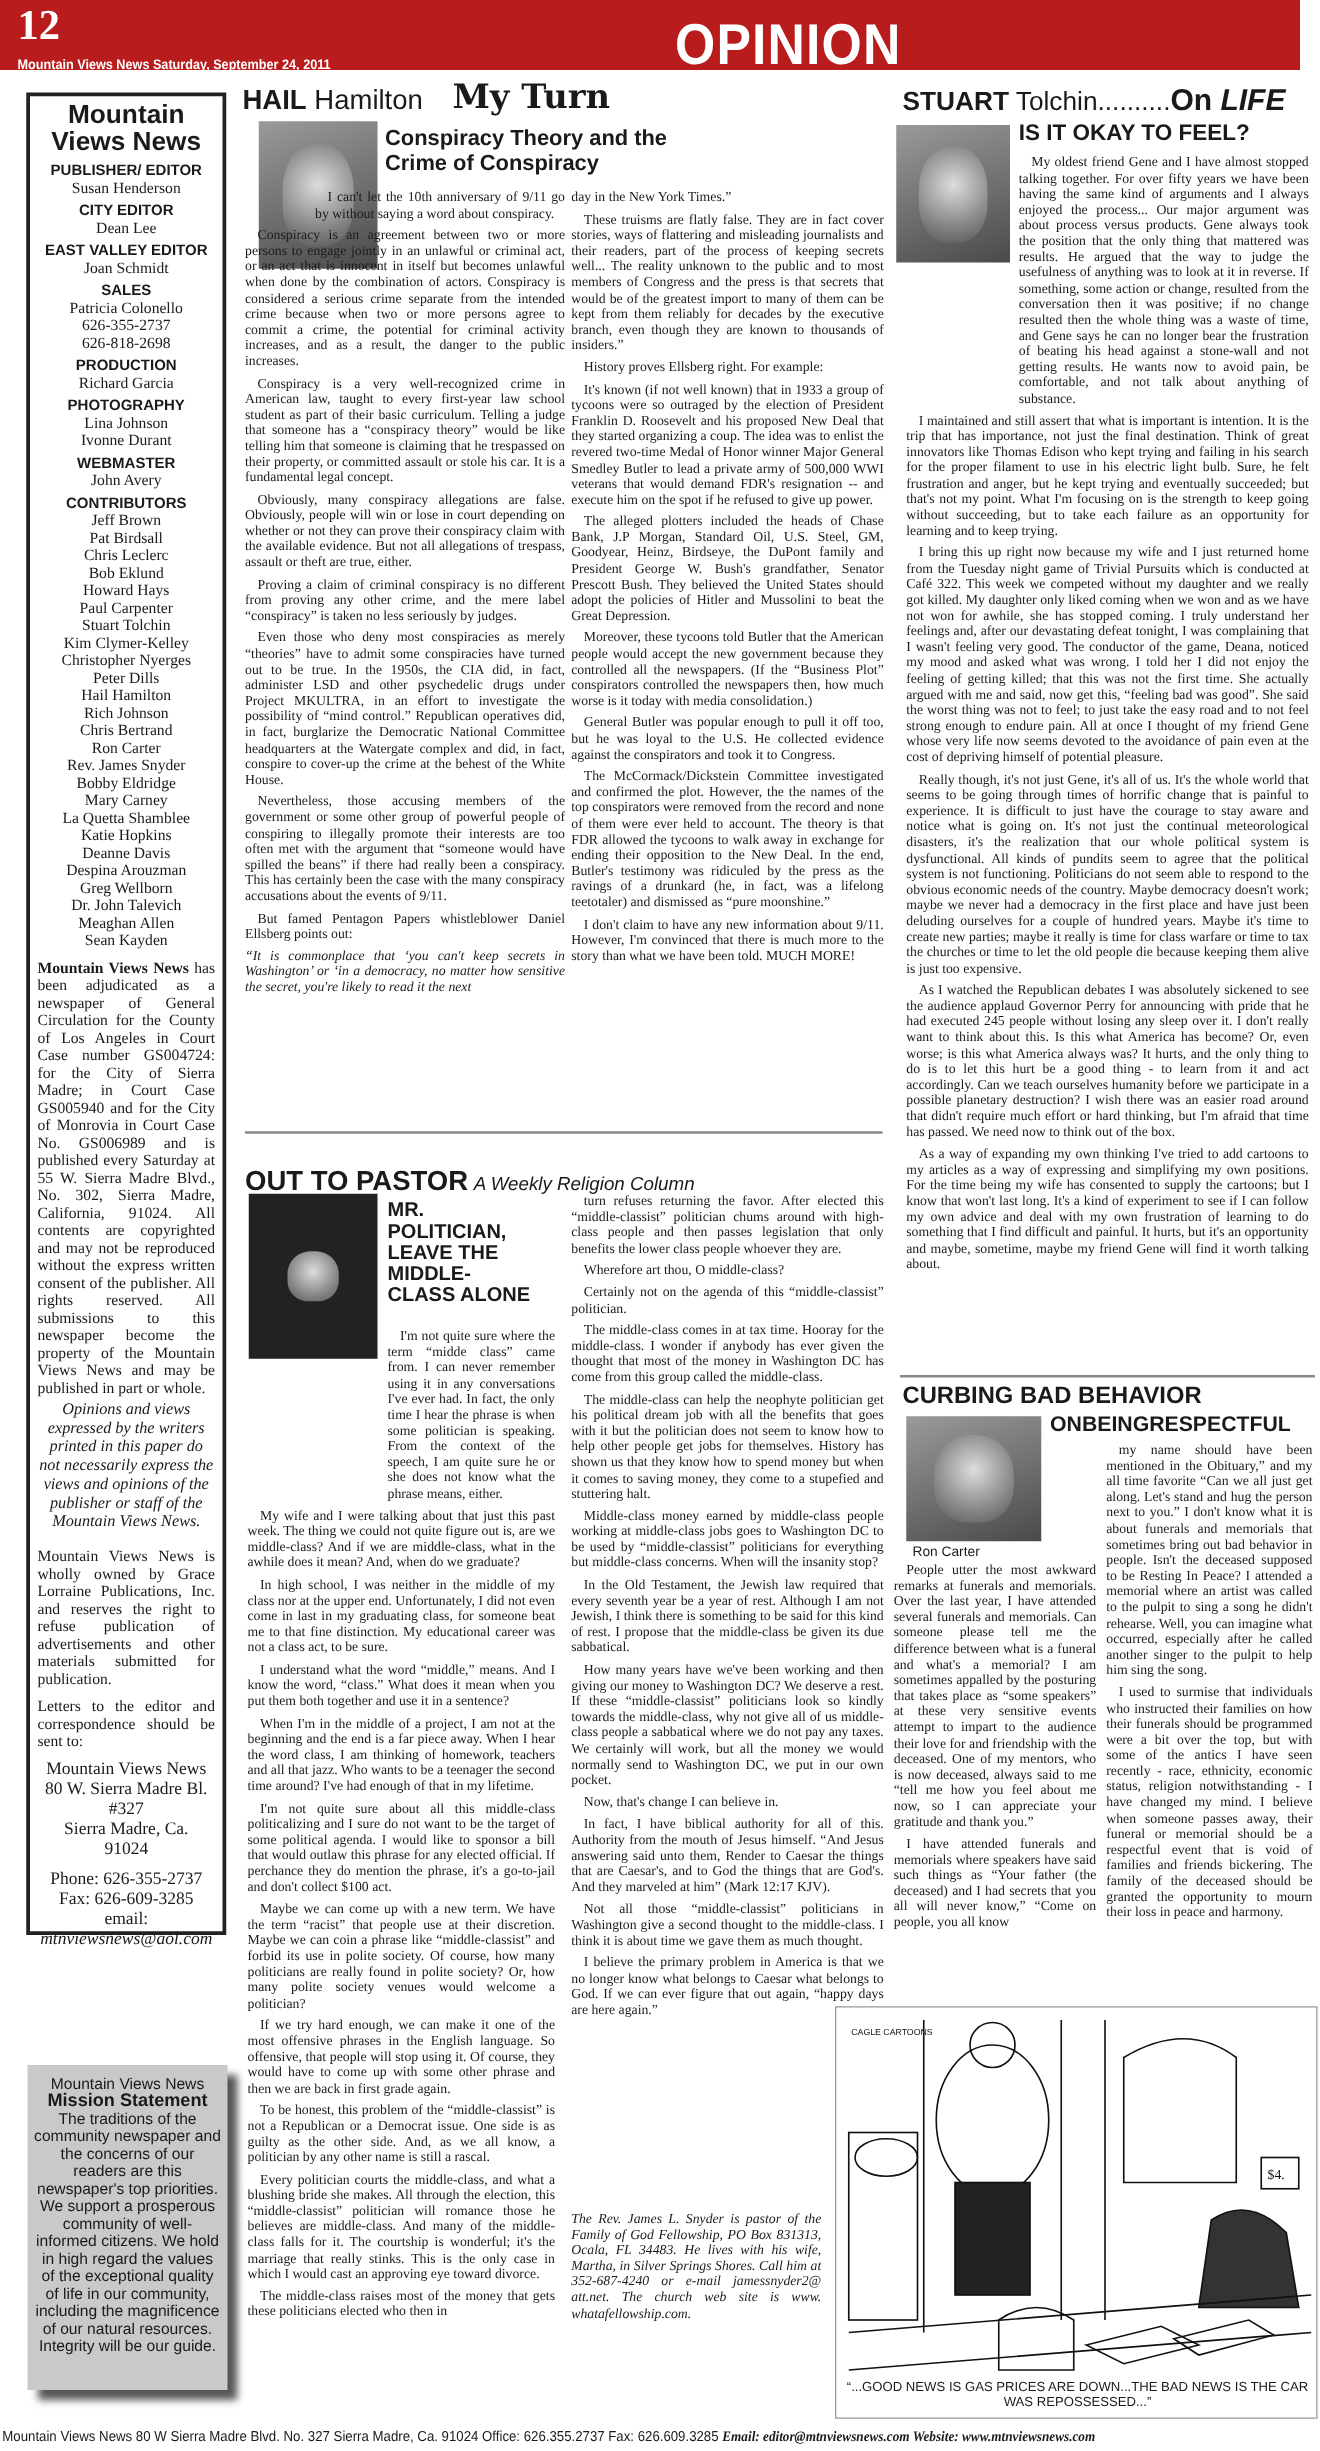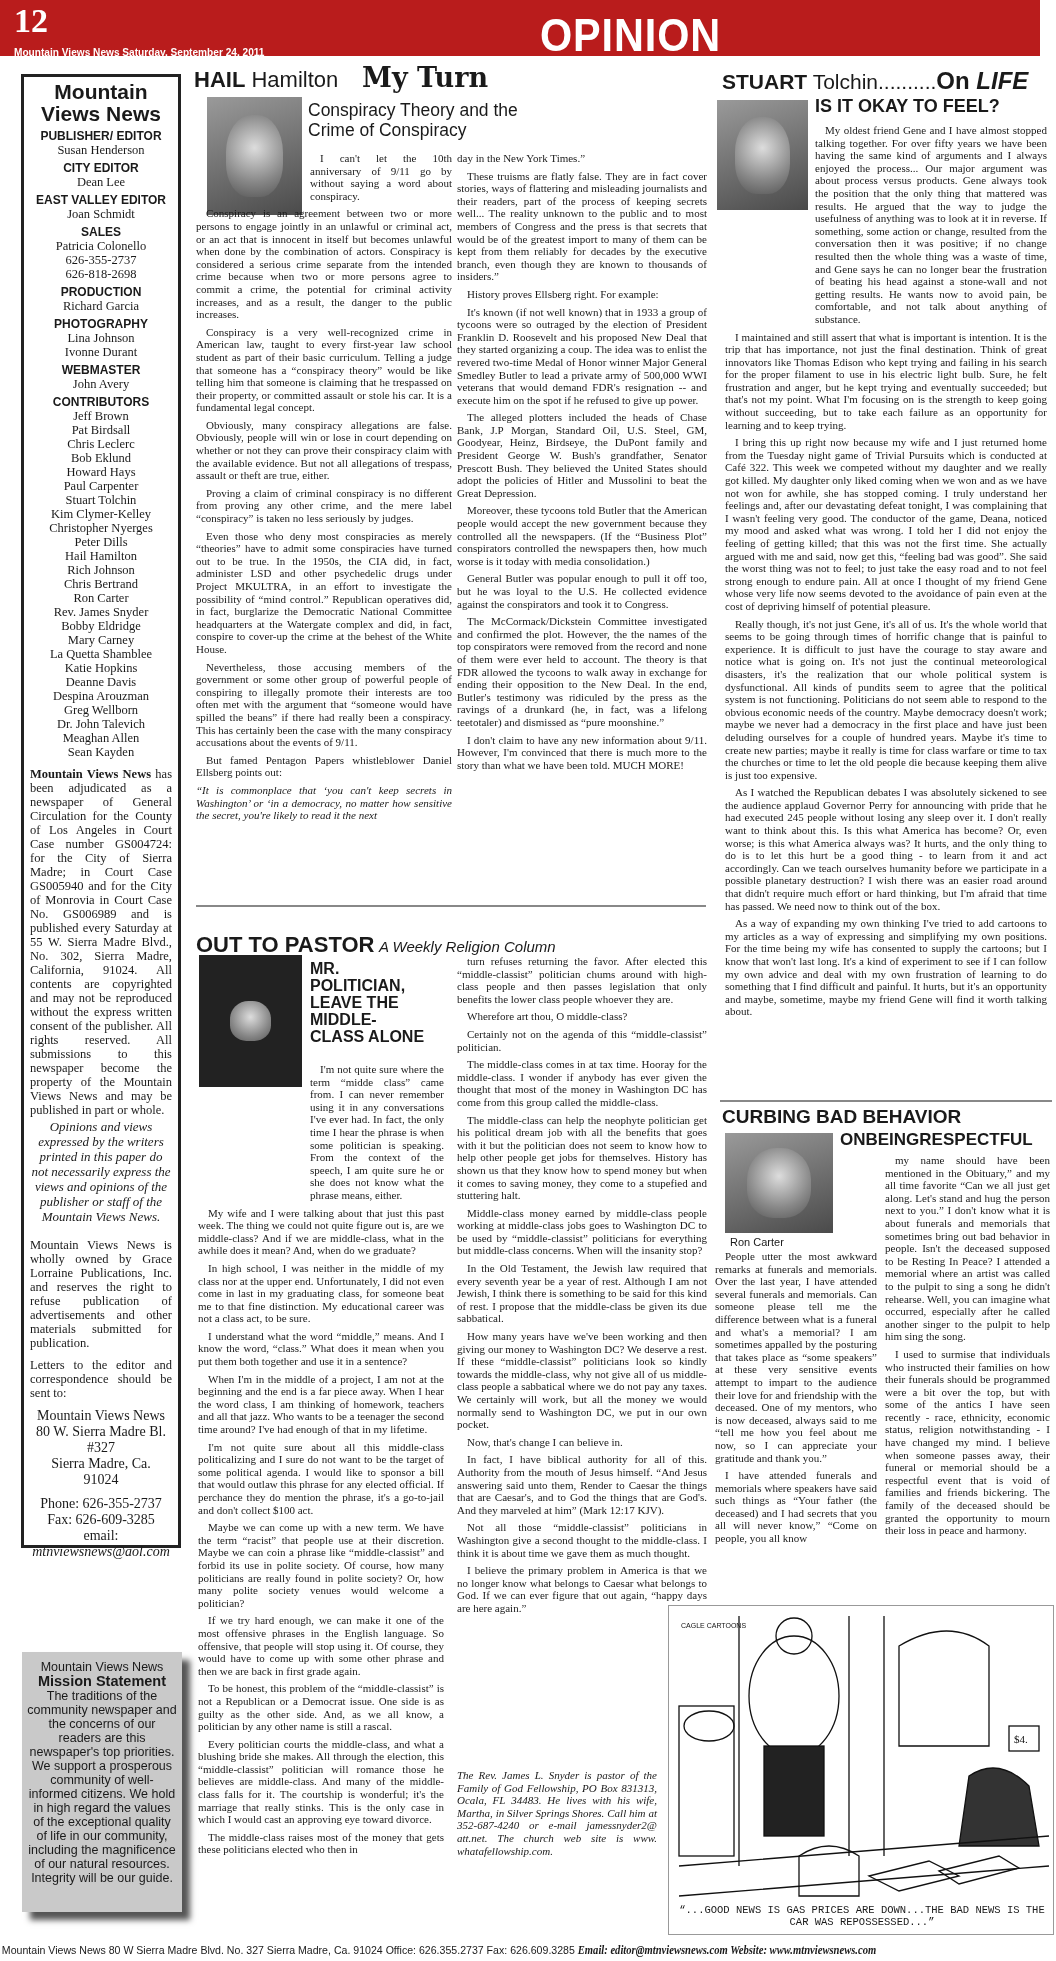--- a/index.html
+++ b/index.html
@@ -108,23 +108,23 @@
   <b>Mission Statement</b>
   <div>The traditions of the community newspaper and the concerns of our readers are this newspaper's  top priorities.  We support a prosperous community of well-informed citizens.  We hold in high regard the values of the exceptional quality of life in our community, including the magnificence of our natural resources. Integrity will be our guide.</div>
 </div>
 
 <div>
   <div class="kick" style="position:absolute;left:194px;top:67px;font-size:22px"><b>HAIL</b> <span>Hamilton</span></div>
   <div style="position:absolute;left:362px;top:62px;font-family:'DejaVu Serif',serif;font-weight:bold;font-size:27px">My Turn</div>
   <div class="photo" style="left:207px;top:97px;width:95px;height:118px">
       <div class="face"></div>
     </div>
-  <div class="kick" style="position:absolute;left:308px;top:100px;width:260px;font-size:17.5px;font-weight:normal;line-height:20px">Conspiracy Theory and the Crime of Conspiracy</div>
+  <div class="kick" style="position:absolute;left:308px;top:100px;width:260px;font-size:17.5px;font-weight:bold;line-height:20px">Conspiracy Theory and the Crime of Conspiracy</div>
   <div class="colm art-text" id="mt1" style="left:196px;top:152px;width:256px">
-      <p style="margin-left: 114px;">I can't let the 10th anniversary of 9/11 go by without saying a word about conspiracy.</p>
+      <p style="margin-left: 56px;">I can't let the 10th anniversary of 9/11 go by without saying a word about conspiracy.</p>
       <p>Conspiracy is an agreement between two or more persons to engage jointly in an unlawful or criminal act, or an act that is innocent in itself but becomes unlawful when done by the combination of actors. Conspiracy is considered a serious crime separate from the intended crime because when two or more persons agree to commit a crime, the potential for criminal activity increases, and as a result, the danger to the public increases.</p>
       <p>Conspiracy is a very well-recognized crime in American law, taught to every first-year law school student as part of their basic curriculum. Telling a judge that someone has a “conspiracy theory” would be like telling him that someone is claiming that he trespassed on their property, or committed assault or stole his car. It is a fundamental legal concept.</p>
       <p>Obviously, many conspiracy allegations are false. Obviously, people will win or lose in court depending on whether or not they can prove their conspiracy claim with the available evidence. But not all allegations of trespass, assault or theft are true, either.</p>
       <p>Proving a claim of criminal conspiracy is no different from proving any other crime, and the mere label “conspiracy” is taken no less seriously by judges.</p>
       <p>Even those who deny most conspiracies as merely “theories” have to admit some conspiracies have turned out to be true. In the 1950s, the CIA did, in fact, administer LSD and other psychedelic drugs under Project MKULTRA, in an effort to investigate the possibility of “mind control.” Republican operatives did, in fact, burglarize the Democratic National Committee headquarters at the Watergate complex and did, in fact, conspire to cover-up the crime at the behest of the White House.</p>
       <p>Nevertheless, those accusing members of the government or some other group of powerful people of conspiring to illegally promote their interests are too often met with the argument that “someone would have spilled the beans” if there had really been a conspiracy. This has certainly been the case with the many conspiracy accusations about the events of 9/11.</p>
       <p>But famed Pentagon Papers whistleblower Daniel Ellsberg points out:</p>
       <p style="font-style: italic; text-indent: 0px;">“It is commonplace that ‘you can't keep secrets in Washington’ or ‘in a democracy, no matter how sensitive the secret, you're likely to read it the next</p>
     </div>
   <div class="colm art-text" id="mt2" style="left:457px;top:152px;width:250px">
@@ -226,16 +226,16 @@
       <rect x="340" y="120" width="30" height="25"></rect>
         <text x="345" y="137" font-size="11" fill="#111" stroke="none">$4.</text>
       <path d="M300 170 Q330 150 360 180 L370 240 L290 240 Z" fill="#333"></path>
       <path d="M10 260 L380 230 M10 290 L380 260"></path>
       <path d="M130 250 Q160 230 190 250 L190 290 L130 290 Z"></path>
       <path d="M200 270 L260 255 L290 270 L230 285 Z"></path>
         <path d="M270 265 L330 250 L350 262 L290 278 Z"></path>
     </g>
     <text x="12" y="22" font-size="7" font-family="Liberation Sans,sans-serif" fill="#111">CAGLE CARTOONS</text>
   </svg>
-  <div style="position:absolute;left:6px;top:298px;width:374px;font-family:Liberation Mono, monospace;font-size:10.5px;text-align:center;line-height:12px">“...GOOD NEWS IS GAS PRICES ARE DOWN...THE BAD NEWS IS THE CAR WAS REPOSSESSED...”</div>
+  <div style="position:absolute;left:6px;top:298px;width:374px;font-family:Liberation Sans, sans-serif;font-size:10.5px;text-align:center;line-height:12px">“...GOOD NEWS IS GAS PRICES ARE DOWN...THE BAD NEWS IS THE CAR WAS REPOSSESSED...”</div>
 </div>
 
 <div class="footer"><span>Mountain Views News   80 W Sierra Madre Blvd.  No. 327   Sierra Madre, Ca.  91024   Office:  626.355.2737  Fax:  626.609.3285 </span><i>Email: editor@mtnviewsnews.com  Website: www.mtnviewsnews.com</i></div>
 
 </body></html>

